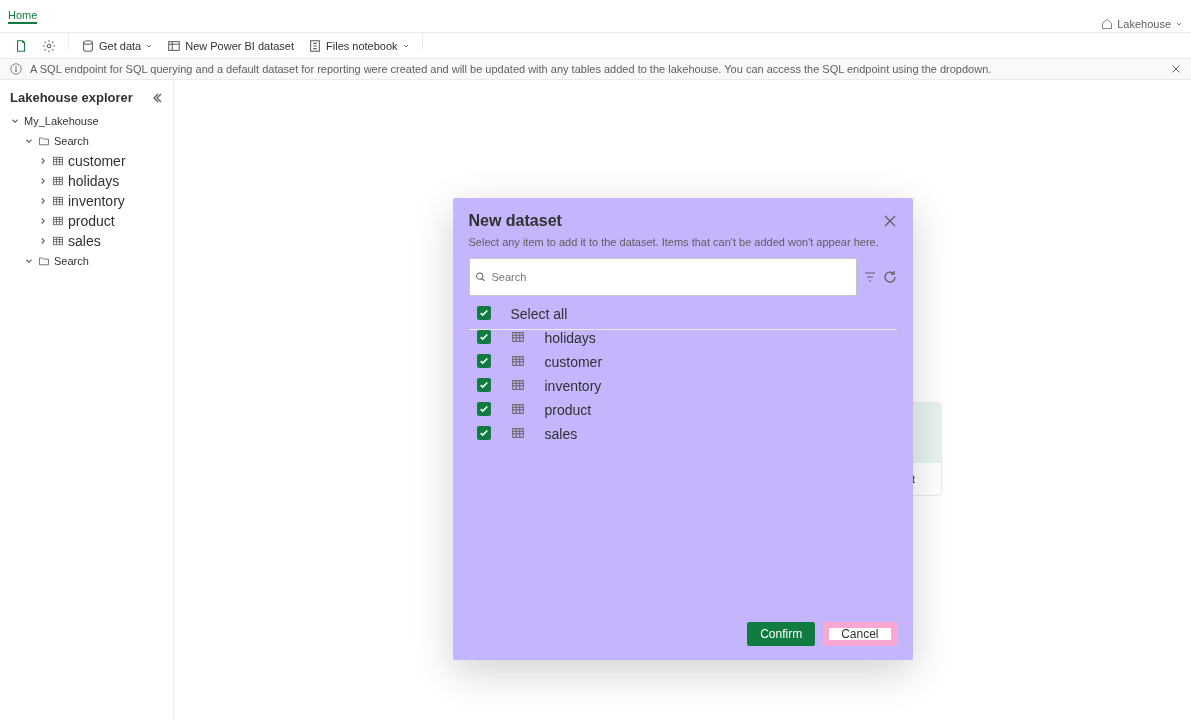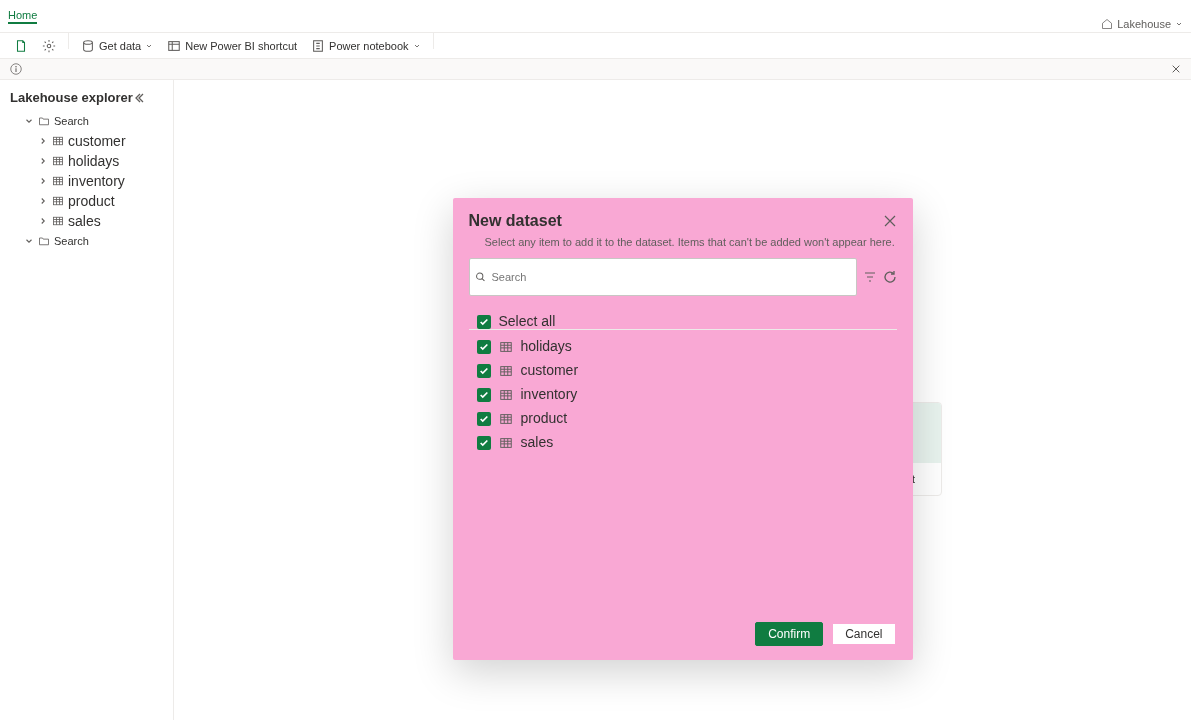--- a/index.html
+++ b/index.html
@@ -19,58 +19,58 @@
   .chev-down { width: 8px; height: 8px; }
 
   
   .banner { display: flex; align-items: center; padding: 4px 10px; font-size: 11px; color: #605e5c; border-bottom: 1px solid #edebe9; background: #faf9f8; }
   .banner-info-icon { width: 12px; height: 12px; margin-right: 8px; flex-shrink: 0; }
   .banner-close { margin-left: auto; cursor: pointer; color: #605e5c; font-size: 12px; }
 
   
   .main { display: flex; height: calc(720px - 18px - 26px - 24px); }
   .sidebar { width: 174px; border-right: 1px solid #edebe9; padding: 6px 0; }
-  .sidebar-header { display: flex; align-items: center; justify-content: flex-start; padding: 4px 10px 6px 10px; font-size: 13px; font-weight: 600; }
+  .sidebar-header { display: flex; align-items: center; justify-content: space-between; padding: 4px 10px 6px 10px; font-size: 13px; font-weight: 600; }
   .collapse-icon { width: 12px; height: 12px; cursor: pointer; color: #605e5c; }
   .tree { font-size: 11px; }
   .tree-row { display: flex; align-items: center; height: 20px; cursor: pointer; gap: 4px; }
   .tree-chev { width: 10px; height: 10px; }
   .tree-icon { width: 12px; height: 12px; }
   .content { flex: 1; position: relative; background: #ffffff; }
 
   
   .shortcut-card { position: absolute; left: 650px; top: 322px; width: 118px; border: 1px solid #edebe9; border-radius: 4px; overflow: hidden; cursor: pointer; }
   .shortcut-top { height: 60px; background: #e8f3ee; display: flex; align-items: center; justify-content: center; }
   .shortcut-label { text-align: center; padding: 10px 4px; font-size: 11px; color: #323130; }
 
   
   .modal-backdrop { position: absolute; inset: 0; display: flex; align-items: flex-start; justify-content: center; }
-  .modal { margin-top: 118px; width: 460px; height: 462px; background: #f9a8d4; border-radius: 2px; box-shadow: 0 12px 40px rgba(0,0,0,0.18); display: flex; flex-direction: column; padding: 14px 16px 14px 16px; }
+  .modal { margin-top: 118px; width: 460px; height: 462px; background: #c4b5fd; border-radius: 2px; box-shadow: 0 12px 40px rgba(0,0,0,0.18); display: flex; flex-direction: column; padding: 14px 16px 14px 16px; }
   .modal-header { display: flex; justify-content: space-between; align-items: center; margin-bottom: 6px; }
   .modal-title { font-size: 16px; font-weight: 600; }
   .modal-close { cursor: pointer; color: #605e5c; width: 14px; height: 14px; }
-  .modal-desc { font-size: 11px; color: #605e5c; margin-bottom: 10px; margin-left: 16px; }
+  .modal-desc { font-size: 11px; color: #605e5c; margin-bottom: 10px; }
   .search-row { display: flex; align-items: center; gap: 6px; margin-bottom: 10px; }
   .search-input-wrap { flex: 1; position: relative; }
   .search-input { width: 100%; height: 38px; border: 1px solid #c8c6c4; border-radius: 2px; padding: 0 6px 0 22px; font-size: 11px; outline: none; }
   .search-icon { position: absolute; left: 6px; top: 50%; transform: translateY(-50%); width: 11px; height: 11px; color: #605e5c; }
   .filter-icon, .refresh-icon { width: 14px; height: 14px; cursor: pointer; color: #605e5c; }
 
   .item-list { flex: 1; overflow: auto; }
-  .item-row { display: flex; align-items: flex-end; gap: 8px; height: 24px; padding-left: 8px; }
+  .item-row { display: flex; align-items: flex-start; gap: 20px; height: 24px; padding-left: 8px; }
   .item-row.select-all { border-bottom: 1px solid #edebe9; }
   .checkbox { width: 14px; height: 14px; background: #107c41; border-radius: 2px; display: flex; align-items: center; justify-content: center; cursor: pointer; }
   .checkbox svg { width: 10px; height: 10px; color: #fff; }
   .item-icon { width: 14px; height: 14px; color: #605e5c; }
   .item-label { font-size: 14px; }
 
   .modal-footer { display: flex; justify-content: flex-end; gap: 8px; margin-top: 10px; }
   .btn { height: 24px; padding: 0 12px; font-size: 12px; border-radius: 2px; cursor: pointer; display: inline-flex; align-items: center; }
   .btn-primary { background: #107c41; color: #fff; border: 1px solid #107c41; }
-  .btn-secondary { background: #fff; color: #323130; border: 2px solid #f9a8d4; }
+  .btn-secondary { background: #fff; color: #323130; border: 6px solid #f9a8d4; }
 
   svg { display: block; }
 </style>
 </head>
 <body>
 
 <div class="topbar">
   <div class="topbar-left">
     <span class="home-tab">Home</span>
   </div>
@@ -107,58 +107,65 @@
     <span>Get data</span>
     <svg class="chev-down" viewBox="0 0 12 12" fill="none" stroke="#605e5c" stroke-width="1.3">
         <path d="M3 4.5 L6 7.5 L9 4.5"></path>
       </svg>
   </button>
   <button class="toolbar-btn">
     <svg width="14" height="14" viewBox="0 0 16 16" fill="none" stroke="#605e5c" stroke-width="1.2">
         <rect x="2" y="3" width="12" height="10"></rect>
         <path d="M2 6h12M6 3v10"></path>
       </svg>
-    <span>New Power BI shortcut</span>
+    <span>New Power BI dataset</span>
   </button>
   <button class="toolbar-btn">
     <svg width="14" height="14" viewBox="0 0 16 16" fill="none" stroke="#605e5c" stroke-width="1.2">
         <rect x="3" y="2" width="10" height="12"></rect>
         <path d="M6 5h4M6 8h4M6 11h4"></path>
       </svg>
-    <span>Power notebook</span>
+    <span>Files notebook</span>
     <svg class="chev-down" viewBox="0 0 12 12" fill="none" stroke="#605e5c" stroke-width="1.3">
         <path d="M3 4.5 L6 7.5 L9 4.5"></path>
       </svg>
   </button>
   <span class="toolbar-sep"></span>
 </div>
 
 <div class="banner">
   <svg class="banner-info-icon" viewBox="0 0 16 16" fill="#605e5c">
       <circle cx="8" cy="8" r="7" fill="none" stroke="#605e5c"></circle>
       <circle cx="8" cy="5" r="1"></circle>
       <rect x="7.3" y="7" width="1.4" height="5"></rect>
     </svg>
+  <span>A SQL endpoint for SQL querying and a default dataset for reporting were created and will be updated with any tables added to the lakehouse. You can access the SQL endpoint using the dropdown.</span>
   <span class="banner-close">
     <svg width="10" height="10" viewBox="0 0 12 12" stroke="#605e5c" stroke-width="1.2">
         <path d="M2 2l8 8M10 2l-8 8"></path>
       </svg>
   </span>
 </div>
 
 <div class="main">
 
   <div class="sidebar">
     <div class="sidebar-header">
       <span>Lakehouse explorer</span>
       <svg class="collapse-icon" viewBox="0 0 12 12" fill="none" stroke="#605e5c" stroke-width="1.3">
           <path d="M7 2L3 6l4 4M10 2L6 6l4 4"></path>
         </svg>
     </div>
     <div class="tree">
+      <div class="tree-row" style="padding-left:10px">
+        <svg class="tree-chev" viewBox="0 0 12 12" fill="none" stroke="#605e5c" stroke-width="1.3">
+            <path d="M3 4.5 L6 7.5 L9 4.5"></path>
+          </svg>
+        <span>My_Lakehouse</span>
+      </div>
       <div class="tree-row" style="padding-left:24px">
         <svg class="tree-chev" viewBox="0 0 12 12" fill="none" stroke="#605e5c" stroke-width="1.3">
             <path d="M3 4.5 L6 7.5 L9 4.5"></path>
           </svg>
         <svg class="tree-icon" viewBox="0 0 16 16" fill="none" stroke="#605e5c" stroke-width="1.1">
             <path d="M2 4h4l1 1.5h7V13H2z"></path>
           </svg>
         <span>Search</span>
       </div>
       <div id="tree-tables">

